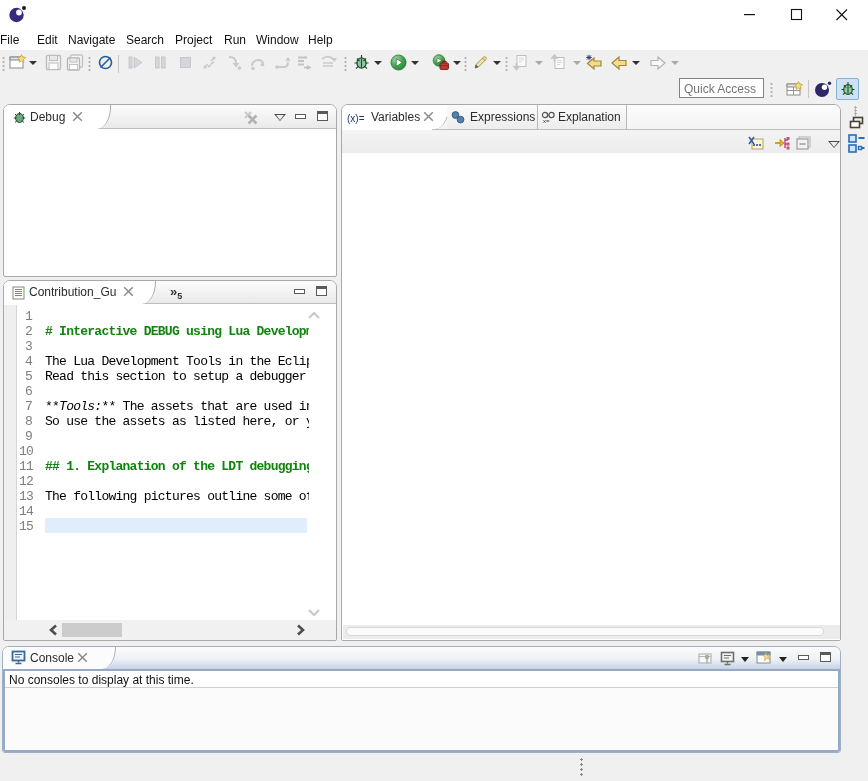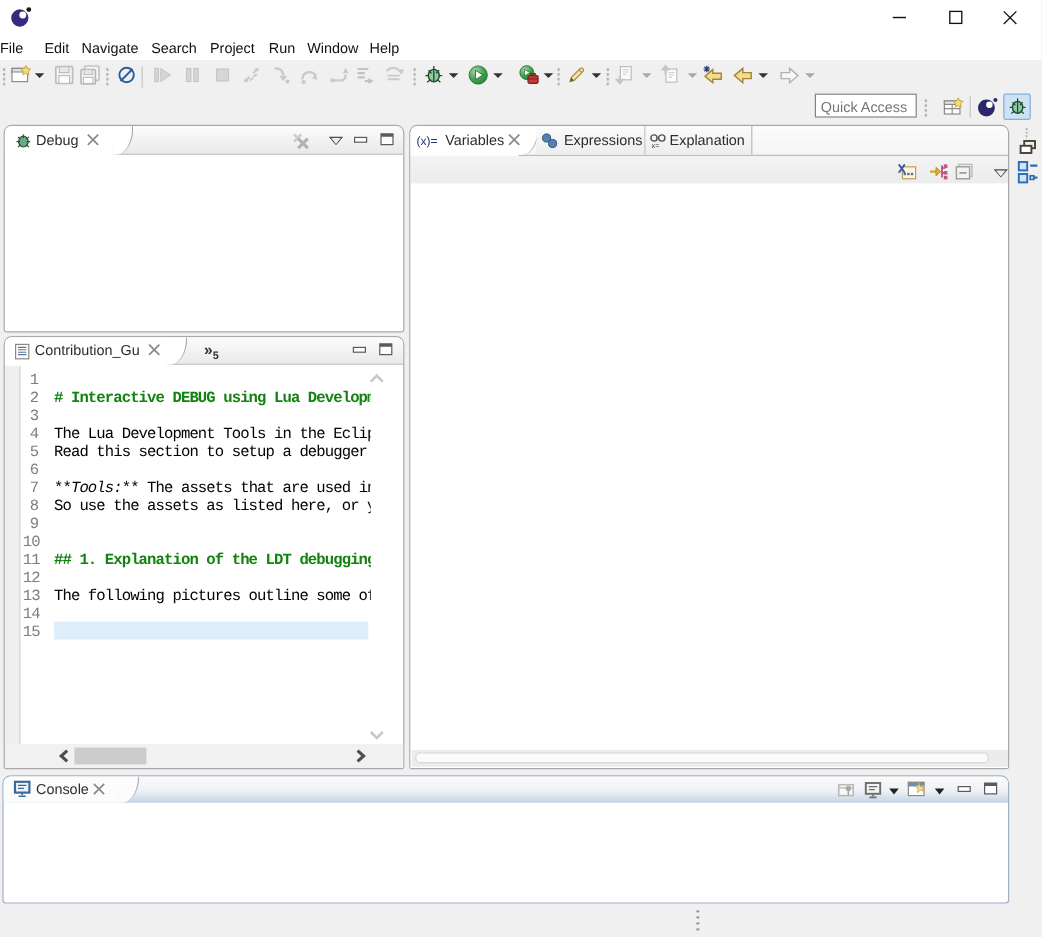--- a/index.html
+++ b/index.html
@@ -423,15 +423,18 @@
   </svg>
   <div class="abs" style="left:738px;top:10px;width:0;height:0;border-left:4px solid transparent;border-right:4px solid transparent;border-top:5px solid #222"></div>
   <svg style="left:753px;top:3px" width="16" height="16" viewBox="0 0 16 16">
     <rect x="1" y="2" width="13" height="11" fill="#fff" stroke="#8a8a8a" stroke-width="1"></rect>
     <path d="M1,2 h13 v3 h-13 z" fill="#5e92c8" stroke="#8a8a8a" stroke-width="1"></path>
     <path d="M10,6 l2,4 l4,-1.5 l-2.5,3 l2,3 l-4,-1 l-2.5,2.5 l0.5,-4 l-3,-2.5 l3.5,-0.5 z" fill="#f3dc8a" stroke="#caa53d" stroke-width="0.8" transform="translate(1,-3) scale(0.85)"></path>
   </svg>
   <div class="abs" style="left:776px;top:10px;width:0;height:0;border-left:4px solid transparent;border-right:4px solid transparent;border-top:5px solid #222"></div>
   <div class="minbtn" style="left:795px;top:8px"></div>
   <div class="maxbtn" style="left:817px;top:5px"></div>
+  <div id="console-body">
+    <div class="abs" style="left:0px;top:0px;right:0;height:17px;background:#fff;border-bottom:1px solid #cfcfcf;font-size:12px;color:#111;padding:2px 0 0 4px">No consoles to display at this time.</div>
+  </div>
 </div>
 
 <div class="abs" id="gripper"></div>
 
 </body></html>

